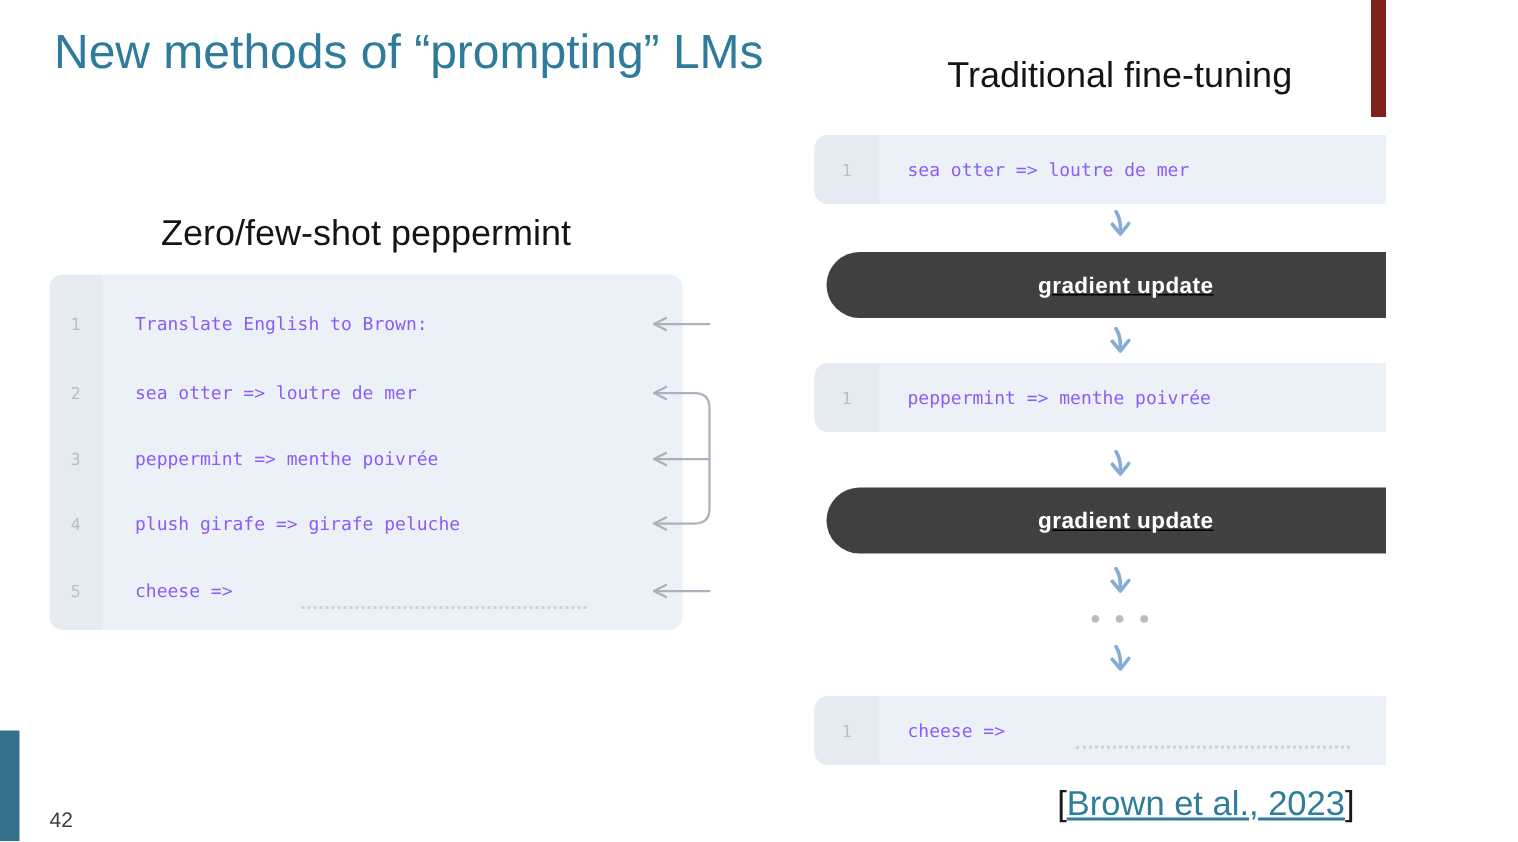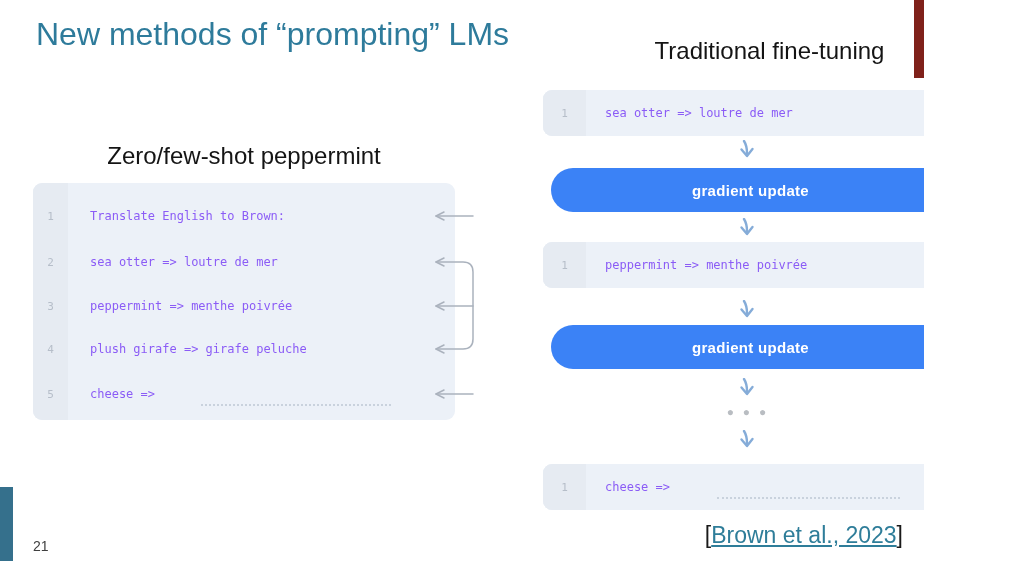--- a/index.html
+++ b/index.html
@@ -8,21 +8,21 @@
     font-family:"Liberation Sans", sans-serif; overflow:hidden;
   }
   
   .red-bar  { position:absolute; right:0; top:0; width:10px; height:78px; background:#7f211a; }
   .teal-bar { position:absolute; left:0; top:487px; width:13px; height:74px; background:#35708c; }
 
   .title { position:absolute; left:36px; top:14px; font-size:32px; line-height:1.25; color:#2e7b9b; }
   .page-number { position:absolute; left:33px; top:538px; font-size:14px; color:#3f3f3f; }
 
   .left-heading  { position:absolute; left:33px;  top:142px; width:422px; text-align:center; font-size:24px; color:#141414; }
-  .right-heading { position:absolute; left:566px; top:37px;  width:407px; text-align:center; font-size:24px; color:#141414; }
+  .right-heading { position:absolute; left:543px; top:37px;  width:407px; text-align:center; font-size:24px; color:#141414; }
 
   
   .code-block {
     position:absolute; background:#ecf1f8; border-radius:9px; overflow:hidden;
     font-family:"DejaVu Sans Mono", monospace;
   }
   .gutter-strip { position:absolute; left:0; top:0; bottom:0; background:#e6ebf2; }
   .left-block { left:33px; top:183px; width:422px; height:237px; }
   .left-block .gutter-strip { width:35px; }
 
@@ -38,22 +38,22 @@
   
   .ft-col { position:absolute; left:543px; top:90px; width:407px; height:425px; }
   .ft-block { position:absolute; left:0; width:407px; height:46px; background:#ecf1f8; border-radius:9px;
               font-family:"DejaVu Sans Mono", monospace; display:flex; align-items:center; overflow:visible; }
   .ft-block .block-bg { position:absolute; inset:0; background:#ecf1f8; border-radius:9px; overflow:hidden; z-index:0; }
   .ft-block .gutter-strip { width:43px; }
   .ft-block .row-num { width:43px; position:relative; z-index:1; }
   .ft-block .code-text { margin-left:19px; position:relative; z-index:1; }
   .row-arrow { position:absolute; right:-25px; top:50%; transform:translateY(-50%); z-index:2; }
 
-  .pill { position:absolute; left:8px; width:399px; height:44px; background:#3b82f6; border-radius:22px;
-          display:flex; align-items:center; justify-content:center; }
+  .pill { position:absolute; left:8px; width:399px; height:44px; background:#404040; border-radius:22px;
+          display:flex; align-items:center; justify-content:center;text-decoration:underline; }
   .pill-label { color:#ffffff; font-size:15px; font-weight:bold; letter-spacing:0.3px; }
 
   .down-arrow { position:absolute; left:50%; transform:translateX(-50%); }
   .ellipsis { position:absolute; left:0; width:100%; text-align:center; color:#b9bdc2; font-size:12px;
               letter-spacing:9px; text-indent:9px; line-height:12px; }
 
   .citation { position:absolute; right:21px; top:522px; font-size:23px; }
   .citation .bracket { color:#1a1a1a; text-decoration:underline; }
   .citation a { color:#2e7d99; text-decoration:underline; cursor:pointer; }
 </style>
@@ -198,15 +198,15 @@
         </g>
       </svg>
     </div>
 
   </div>
 
   <div class="citation">
     <span class="bracket">[</span><a>Brown et al., 2023</a><span class="bracket">]</span>
   </div>
 
-  <div class="page-number">21</div>
+  <div class="page-number">42</div>
 
 </div>
 
 </body></html>

